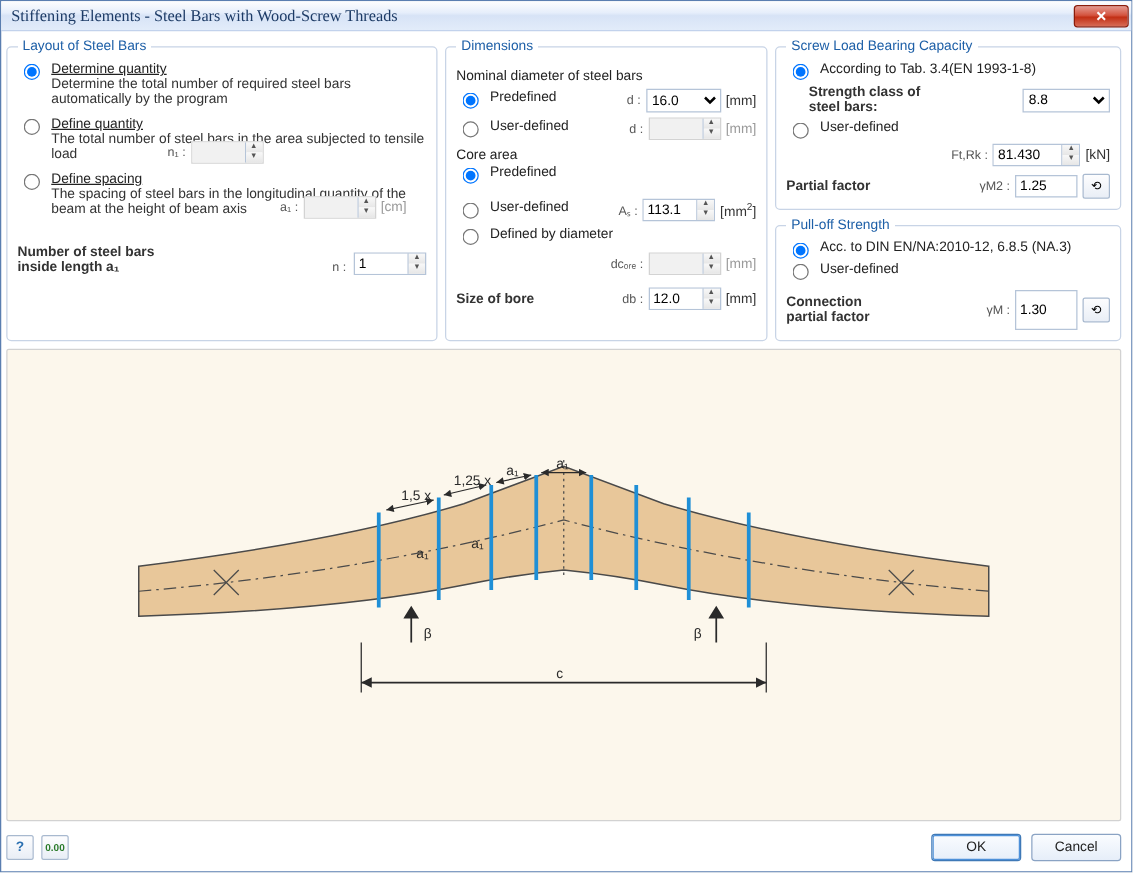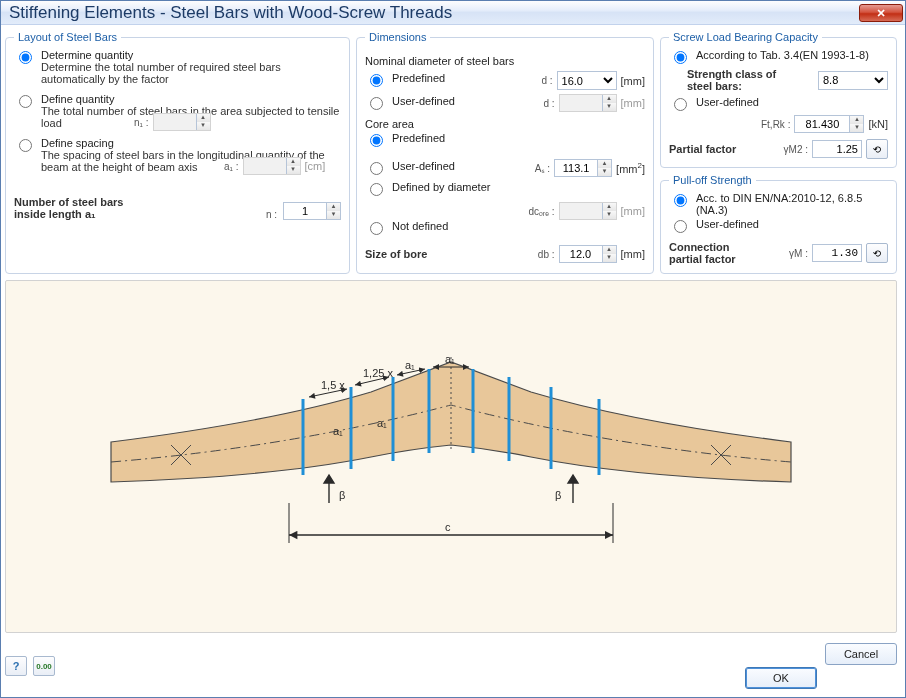--- a/index.html
+++ b/index.html
@@ -3,47 +3,47 @@
 <meta charset="utf-8">
 <style>
   * { box-sizing: border-box; font-family: "Segoe UI", Tahoma, sans-serif; font-size: 11px; }
   body { margin: 0; background: #fff; width: 906px; height: 698px; overflow: hidden; }
   .window { width: 906px; height: 698px; border: 1px solid #5a7eb0; background: #fff; display: flex; flex-direction: column; }
   .titlebar {
     height: 24px; display: flex; align-items: center; justify-content: space-between;
     background: linear-gradient(to bottom, #fdfdfe, #e6eefb 40%, #d7e3f6 50%, #e2ecfa);
     border-bottom: 1px solid #c2d2ec; padding-left: 8px;
   }
-  .titlebar-title { color: #1d3b66; font-size: 17px; }
+  .titlebar-title { color: #1d3b66; font-size: 13px; font-family: Liberation Serif, serif; }
   .close-btn {
     width: 44px; height: 18px; margin-right: 2px; margin-top:1px;
     background: linear-gradient(to bottom, #e59a91, #d4543f 45%, #c22f15 55%, #d76b56);
     border: 1px solid #8b1c0a; border-radius: 3px; display:flex; align-items:center; justify-content:center;
     color:#fff; font-weight:bold; font-size:10px;
   }
   .content { flex:1; padding:6px 8px 8px 4px; display:flex; flex-direction:column; gap:6px; }
   .cols { display:flex; gap:6px; }
   fieldset.group {
     border:1px solid #c8d4e6; border-radius:4px; margin:0; padding:6px 8px 8px 8px;
     position:relative;
   }
   fieldset.group > legend { color:#1d5fa7; padding:0 4px; font-size:11px; }
   .col-left   { width: 345px; }
-  .col-mid    { width: 298px; }
+  .col-mid    { width: 258px; }
   .col-right  { flex:1; display:flex; flex-direction:column; gap:6px; }
   label.radio { display:flex; align-items:flex-start; gap:6px; margin-bottom:2px; color:#222; }
   label.radio input { margin-top:2px; }
-  .opt-title { color:#222; }
+  .opt-title { color:#222;text-decoration:underline; }
   .opt-desc  { color:#333; }
   .disabled-text { color:#9a9a9a; }
   .row { display:flex; align-items:center; gap:4px; margin-top:4px; }
   .field-label { color:#333;font-weight:bold; }
   .small-sym { font-size:10px; color:#555; }
   .spinner { display:inline-flex; align-items:center; border:1px solid #b5c4d8; background:#fff; height:18px; }
-  .spinner input { border:none; width:42px; text-align:center; padding:0 3px; height:16px; font-size:11px; outline:none; }
+  .spinner input { border:none; width:42px; text-align:left; padding:0 3px; height:16px; font-size:11px; outline:none; }
   .spinner.dis input { background:#f1f1f1; color:#9a9a9a; }
   .spinner.dis { border-color:#d3d3d3; }
   .spin-btns { display:flex; flex-direction:column; width:14px; border-left:1px solid #b5c4d8; }
   .spin-btns span { height:8px; line-height:6px; font-size:7px; text-align:center; color:#555; background:linear-gradient(#f8f8f8,#e6e6e6); cursor:default; }
   select.combo { height:19px; border:1px solid #b5c4d8; background:#fff; font-size:11px; }
   .unit { color:#333; }
   .unit.dis { color:#9a9a9a; }
   .icon-btn {
     width:22px; height:20px; border:1px solid #a8b9cf; border-radius:2px;
     background:linear-gradient(#fdfdfe,#e9eef6); display:inline-flex; align-items:center; justify-content:center;
@@ -52,21 +52,21 @@
     flex:1; border:1px solid #d2d2d2; background:#fcf7ec; border-radius:2px; display:flex; align-items:center; justify-content:center;
     min-height:300px;
   }
   .footer { display:flex; align-items:center; justify-content:space-between; padding-top:4px; }
   .footer-left { display:flex; gap:6px; }
   .footer-right { display:flex; gap:8px; }
   button.std {
     min-width:72px; height:22px; border:1px solid #8aa3c4; border-radius:3px;
     background:linear-gradient(#fafcff,#e6eef9); color:#222;
   }
-  button.std.primary { box-shadow:0 0 0 1px #4d90d9 inset; border-color:#3f79b7;margin-top:24px; }
+  button.std.primary { box-shadow:0 0 0 1px #4d90d9 inset; border-color:#3f79b7; }
   .mmsq::after { content:"2"; font-size:8px; vertical-align:super; }
   .section-label { color:#222; margin-top:6px; margin-bottom:2px; display:block; }
   .right-align { margin-left:auto; }
   .indent { margin-left:18px; }
   .gap6 { height:6px; }
   svg.beam text { font-family:"Segoe UI",Tahoma,sans-serif; }
 </style>
 </head>
 <body>
 
@@ -81,21 +81,21 @@
   <div class="content">
     <div class="cols">
 
       <fieldset class="group col-left">
         <legend>Layout of Steel Bars</legend>
 
         <label class="radio">
           <input type="radio" name="layout" checked="" style="">
           <span>
             <span class="opt-title">Determine quantity</span><br>
-            <span class="opt-desc">Determine the total number of required steel bars automatically by the factor</span>
+            <span class="opt-desc">Determine the total number of required steel bars automatically by the program</span>
           </span>
         </label>
         <div class="gap6"></div>
 
         <label class="radio">
           <input type="radio" name="layout" style="">
           <span>
             <span class="opt-title">Define quantity</span><br>
             <span class="opt-desc">The total number of steel bars in the area subjected to tensile load</span>
           </span>
@@ -215,24 +215,20 @@
           <span class="spinner dis">
             <input disabled="" style="">
             <span class="spin-btns">
                 <span>▴</span>
                 <span>▾</span>
               </span>
           </span>
           <span class="unit dis">[mm]</span>
         </div>
 
-        <label class="radio">
-          <input type="radio" name="core" style="">
-          <span>Not defined</span>
-        </label>
 
         <div class="row" style="margin-top:10px">
           <span class="field-label" style="flex:1">Size of bore</span>
           <span class="small-sym">db :</span>
           <span class="spinner">
             <input value="12.0" style="">
             <span class="spin-btns">
                 <span>▴</span>
                 <span>▾</span>
               </span>
@@ -269,21 +265,21 @@
               <span class="spin-btns">
                   <span>▴</span>
                   <span>▾</span>
                 </span>
             </span>
             <span class="unit">[kN]</span>
           </div>
           <div class="row" style="margin-top:6px">
             <span class="field-label" style="flex:1">Partial factor</span>
             <span class="small-sym">γM2 :</span>
-            <input style="width: 50px; height: 18px; border: 1px solid rgb(181, 196, 216); text-align: right; padding: 0px 3px;" value="1.25">
+            <input style="width: 50px; height: 18px; border: 1px solid rgb(181, 196, 216); text-align: left; padding: 0px 3px;" value="1.25">
             <span class="icon-btn">
               <span style="font-size:10px">⟲</span>
             </span>
           </div>
         </fieldset>
 
         <fieldset class="group">
           <legend>Pull-off Strength</legend>
           <label class="radio">
             <input type="radio" name="pull" checked="" style="">
@@ -293,21 +289,21 @@
             <input type="radio" name="pull" style="">
             <span>User-defined</span>
           </label>
           <div class="row" style="margin-top:8px">
             <span class="field-label">
               <span>Connection</span><br>
               <span>partial factor</span>
             </span>
             <span class="right-align"></span>
             <span class="small-sym">γM :</span>
-            <input style="width: 50px; height: 18px; border: 1px solid rgb(181, 196, 216); text-align: right; padding: 0px 3px; font-family: Liberation Mono, monospace;" value="1.30">
+            <input style="width: 50px; height: 32px; border: 1px solid rgb(181, 196, 216); padding: 0px 3px;" value="1.30">
             <span class="icon-btn">
               <span style="font-size:10px">⟲</span>
             </span>
           </div>
         </fieldset>
       </div>
     </div>
 
     <div class="illus">
       <svg class="beam" width="760" height="260" viewBox="0 0 760 260">

